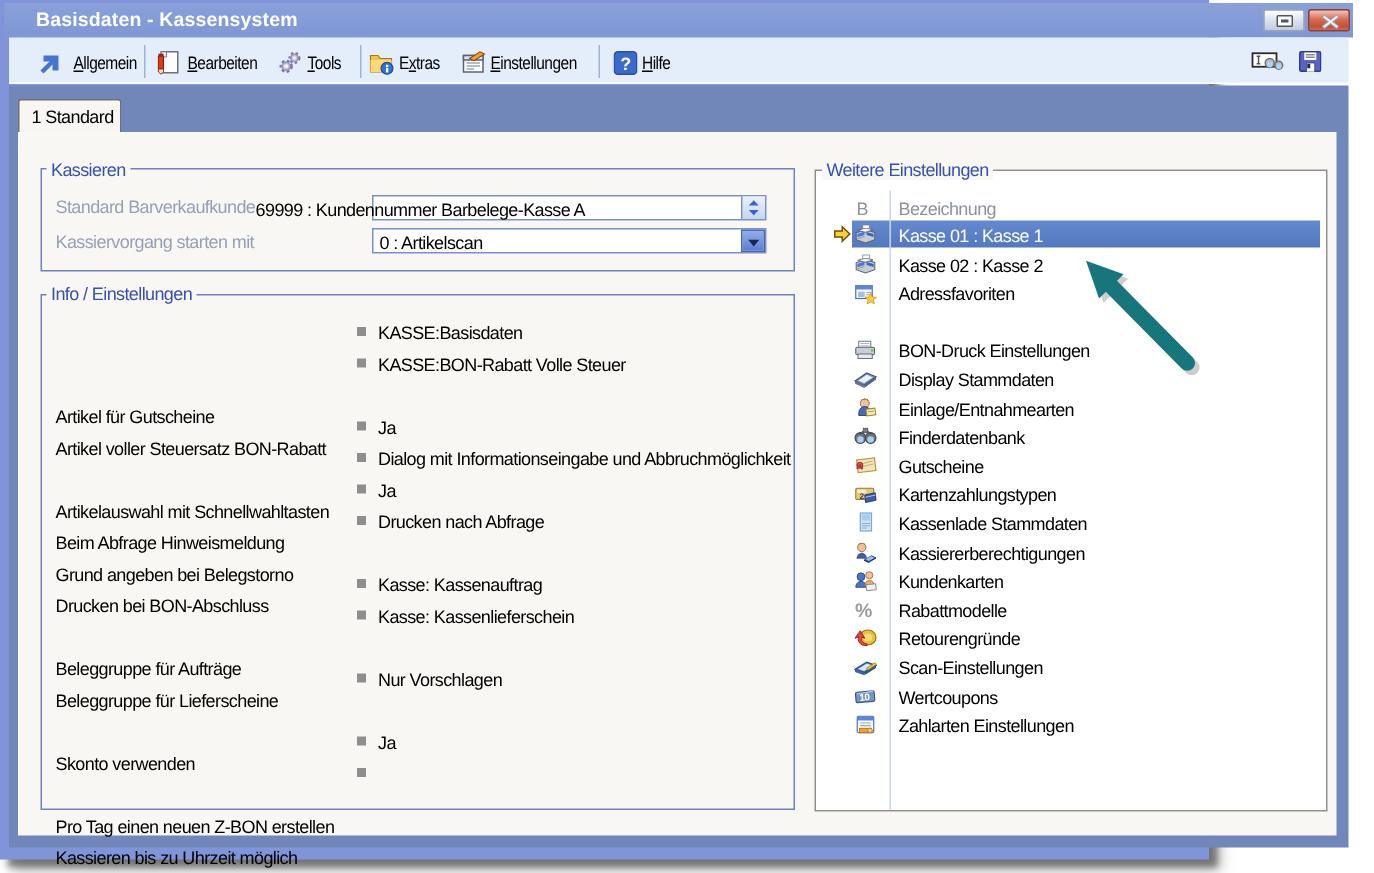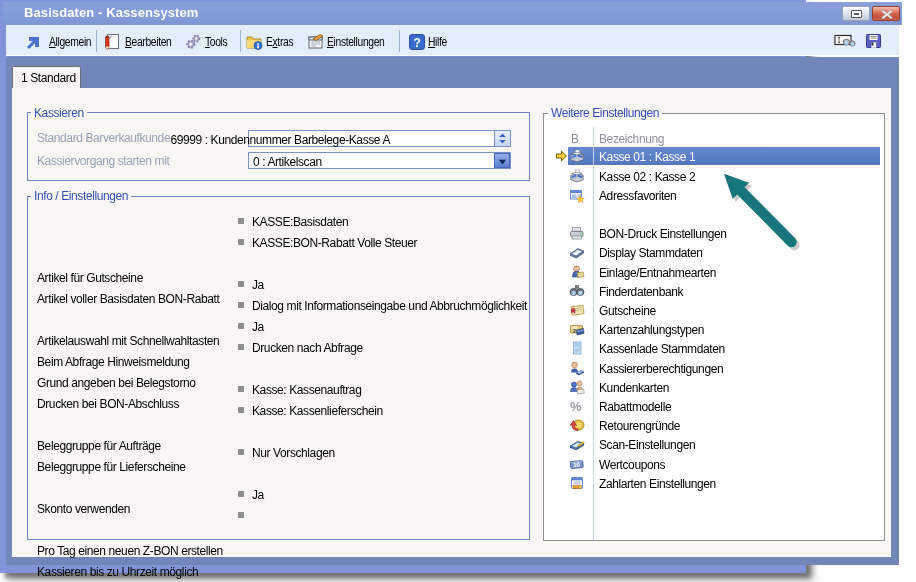--- a/index.html
+++ b/index.html
@@ -152,21 +152,21 @@
 
   <div class="grp" id="grp2"></div>
   <div class="grp-legend" style="left:31px;top:189px">Info / Einstellungen</div>
 
   <div class="irow" style="top:211px">
       <span class="lab">Artikel für Gutscheine</span>
       <span class="bul"></span>
       <span class="val">KASSE:Basisdaten</span>
     </div>
   <div class="irow" style="top:232px">
-      <span class="lab">Artikel voller Basisdaten BON-Rabatt</span>
+      <span class="lab">Artikel voller Steuersatz BON-Rabatt</span>
       <span class="bul"></span>
       <span class="val">KASSE:BON-Rabatt Volle Steuer</span>
     </div>
   <div class="irow" style="top:274px">
       <span class="lab">Artikelauswahl mit Schnellwahltasten</span>
       <span class="bul"></span>
       <span class="val">Ja</span>
     </div>
   <div class="irow" style="top:295px">
       <span class="lab">Beim Abfrage Hinweismeldung</span>

